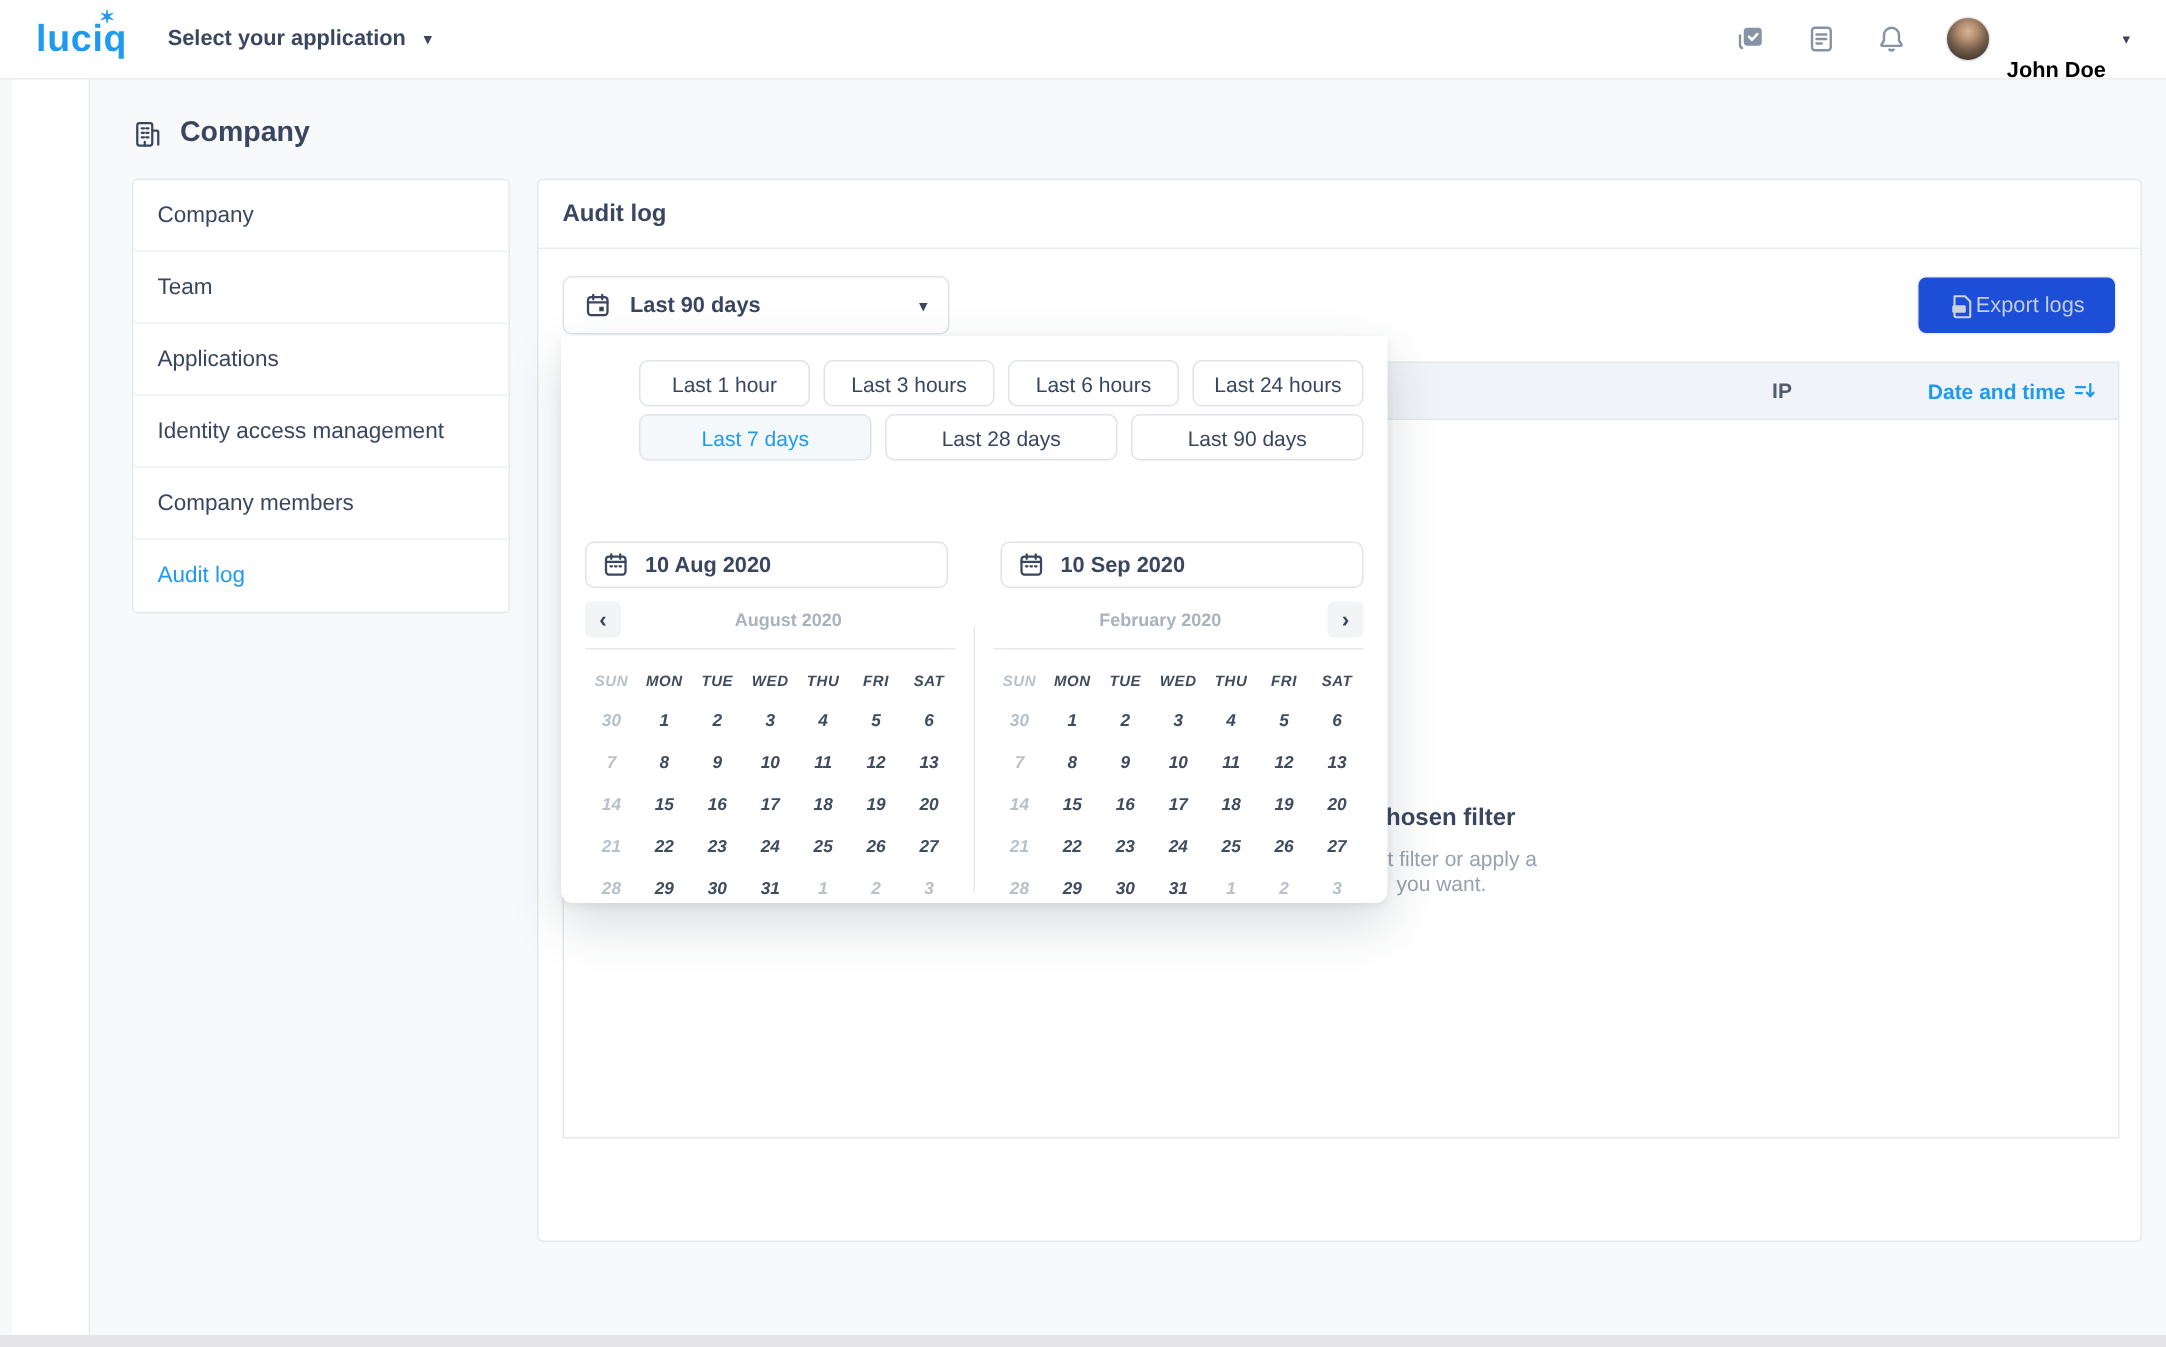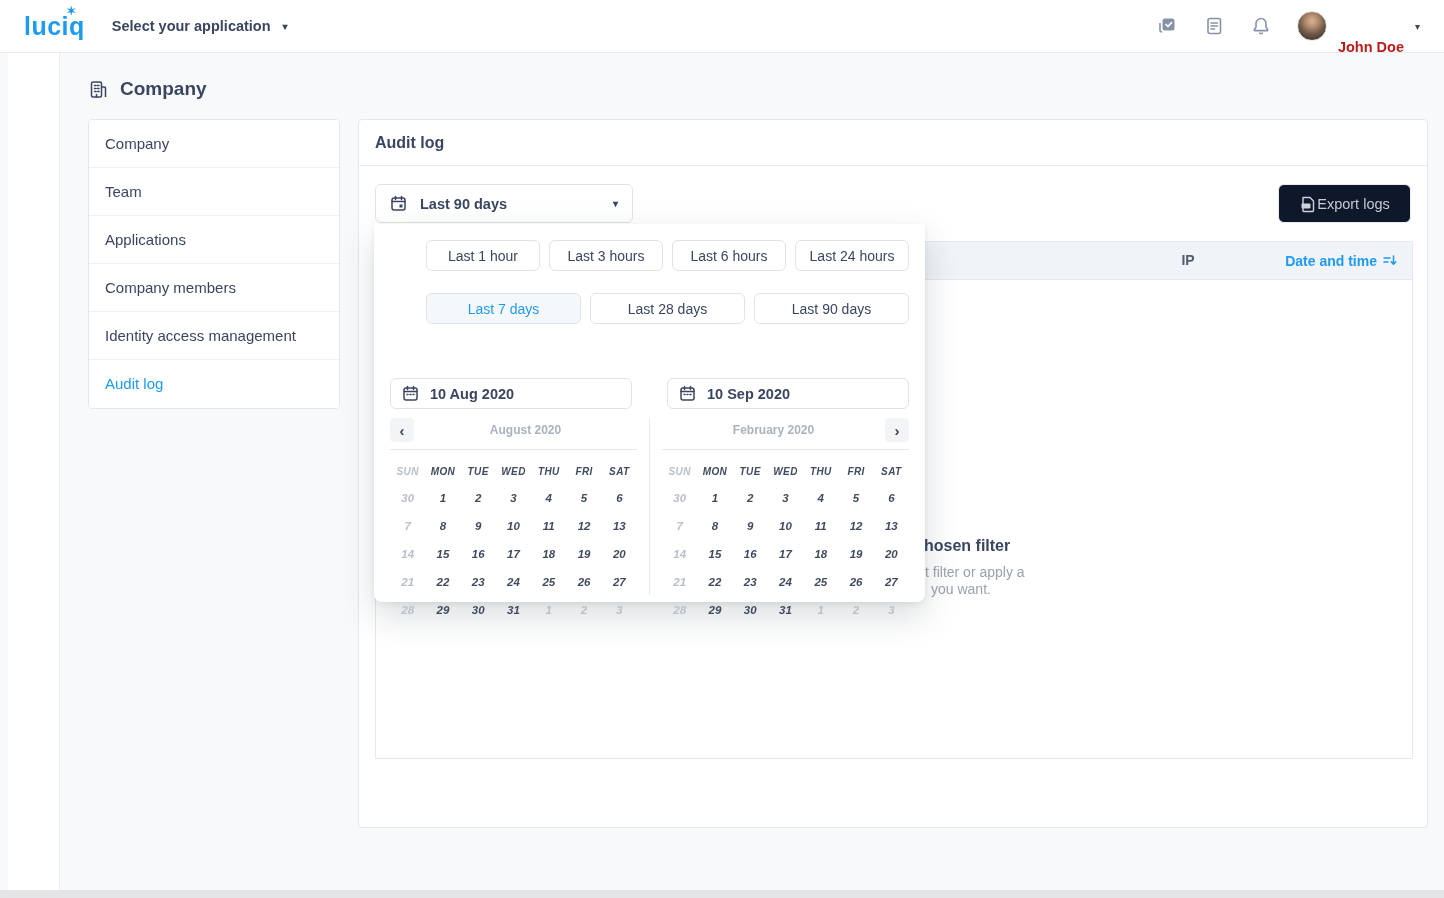--- a/index.html
+++ b/index.html
@@ -22,21 +22,21 @@
   .logo-star { position:absolute; top:-9px; right:8px; font-size:12px; line-height:1; }
   .app-select { margin-left:27px; display:flex; align-items:center; gap:12px;
                 font-size:14.5px; font-weight:600; color:#3a4660; cursor:pointer; }
   .caret { font-size:10px; color:#3a4660; }
   .nav-right { margin-left:auto; display:flex; align-items:center; gap:25px; }
   .nav-icon { width:22px; height:22px; color:#8593a5; cursor:pointer; }
   .user { display:flex; align-items:center; gap:11px; cursor:pointer; }
   .avatar { width:30px; height:30px; border-radius:50%;
             background:radial-gradient(circle at 50% 32%, #d9b494 0%, #b08a6d 28%, #6f5a49 55%, #2c241e 100%);
             border:1px solid #e2e5e9; }
-  .user-name { font-size:14.5px; font-weight:600; color:#b91c1c;margin-top:41px; }
+  .user-name { font-size:14.5px; font-weight:600; color:#000000;margin-top:41px; }
 
   
   .left-rail { position:absolute; left:8px; top:53px; width:52px; height:837px;
                background:#fff; border-right:1px solid #e9ebee; }
   .bottom-bar { position:absolute; left:0; bottom:0; width:1444px; height:8px; background:#e5e5e8; }
 
   
   .page-head { position:absolute; left:88px; top:78px; display:flex; align-items:center; gap:11px; }
   .page-head-icon { width:21px; height:21px; color:#3a4660; }
   .page-title { font-size:19px; font-weight:600; color:#3a4660; }
@@ -55,21 +55,21 @@
   .panel-title { height:46px; line-height:46px; padding:0 16px; font-size:16px;
                  font-weight:600; color:#3a4660; border-bottom:1px solid #e9ecef; }
 
   .range-btn { position:absolute; left:16px; top:64px; width:258px; height:39px;
                background:#fff; border:1px solid #dfe3e8; border-radius:6px;
                display:flex; align-items:center; gap:13px; padding:0 14px;
                font-size:14.5px; font-weight:600; color:#3a4660; cursor:pointer; }
   .range-caret { margin-left:auto; }
 
   .export-btn { position:absolute; right:16px; top:64px; width:133px; height:39px;
-                background:#0f172a; border:1px solid #ebeef1; border-radius:6px;
+                background:#1d4ed8; border:1px solid #ebeef1; border-radius:6px;
                 display:flex; align-items:center; justify-content:center; 
                 font-size:14.5px; color:#c3cbd4; cursor:default; }
   .export-icon { width:18px; height:18px; color:#ccd3da; }
 
   .table-box { position:absolute; left:16px; top:121px; width:1038px; height:518px;
                border:1px solid #e6e9ed; background:#fff; }
   .table-head { position:relative; height:38px; background:#f0f3f7; border-bottom:1px solid #e4e8ec; }
   .th-ip { position:absolute; left:772px; width:80px; text-align:center; line-height:37px;
            font-size:14px; font-weight:600; color:#515d6e; }
   .th-date { position:absolute; right:15px; top:0; height:37px; display:flex; align-items:center;
@@ -77,21 +77,21 @@
   .sort-icon { width:14px; height:13px; color:#1e9bf0; }
 
   .empty-head  { position:absolute; left:565px; top:417px; font-size:16px; font-weight:700; color:#3a4660; white-space:nowrap; }
   .empty-line1 { position:absolute; left:566px; top:444px; font-size:14px; color:#98a2ae; white-space:nowrap; }
   .empty-line2 { position:absolute; left:572px; top:461px; font-size:14px; color:#98a2ae; white-space:nowrap; }
 
   
   .popover { position:absolute; left:374px; top:224px; width:551px; height:378px;
              background:#fff; border-radius:0 0 8px 8px; padding:16px; z-index:10;
              box-shadow:0 2px 5px rgba(46,61,73,.08), 0 14px 34px rgba(46,61,73,.18); }
-  .qr-row { display:flex; gap:9px; margin-bottom:22px;padding-left:36px; }
+  .qr-row { display:flex; gap:9px; margin-bottom:5px;padding-left:36px; }
   .qr-btn { flex:1; height:31px; background:#fff; border:1px solid #dfe3e8; border-radius:6px;
             font-family:inherit; font-size:14px; color:#3a4660; display:flex;
             align-items:center; justify-content:center; cursor:pointer; }
   .qr-btn.selected { background:#f5f8fb; color:#1e9bf0; }
 
   .dates-row { display:flex; justify-content:space-between; margin-top:54px; }
   .date-input { width:242px; height:31px; border:1px solid #dfe3e8; border-radius:6px;
                 display:flex; align-items:center; gap:11px; padding:0 11px;
                 font-size:14.5px; font-weight:600; color:#3a4660; cursor:text; background:#fff; }
   .cal-glyph { width:17px; height:17px; color:#3a4660; flex:none; }
@@ -166,22 +166,22 @@
       <path d="M6.5 6.5 h1.5 M9.5 6.5 h1.5 M6.5 9.5 h1.5 M9.5 9.5 h1.5 M6.5 12.5 h1.5 M9.5 12.5 h1.5 M8.5 18 v-2.5" stroke-linecap="round"></path>
     </svg>
   </span>
   <span class="page-title">Company</span>
 </div>
 
 <div class="sidebar">
     <div class="side-item">Company</div>
     <div class="side-item">Team</div>
     <div class="side-item">Applications</div>
+    <div class="side-item">Identity access management</div>
     <div class="side-item">Company members</div>
-    <div class="side-item">Identity access management</div>
     <div class="side-item active">Audit log</div>
   </div>
 
 <div class="main-card">
   <div class="panel-title">Audit log</div>
 
   <div class="range-btn">
     <span class="cal-glyph">
       <svg viewBox="0 0 17 17" fill="none" stroke="currentColor" stroke-width="1.5">
         <rect x="2" y="3" width="13" height="12" rx="2"></rect>

